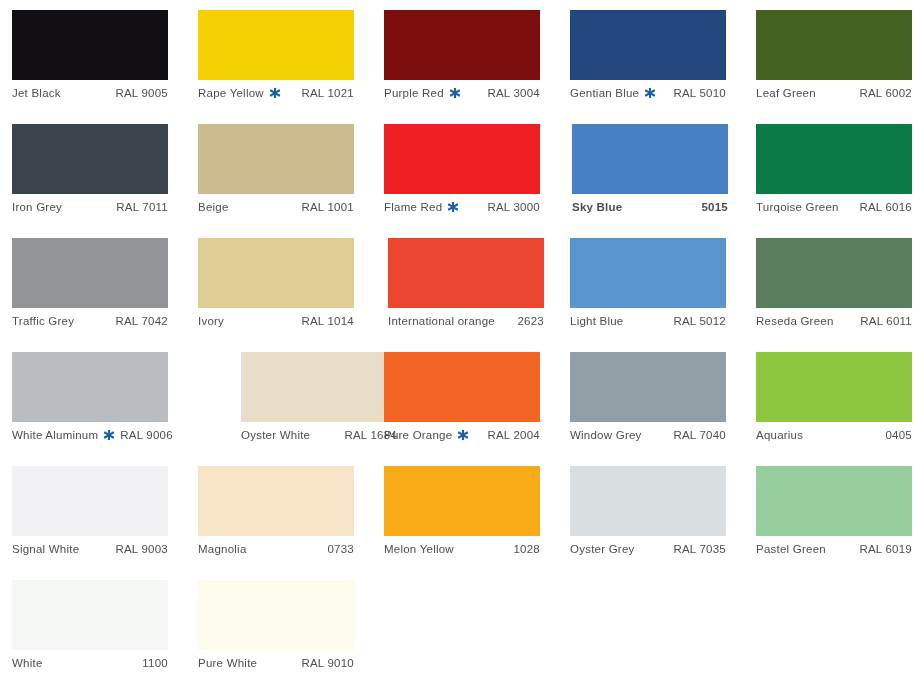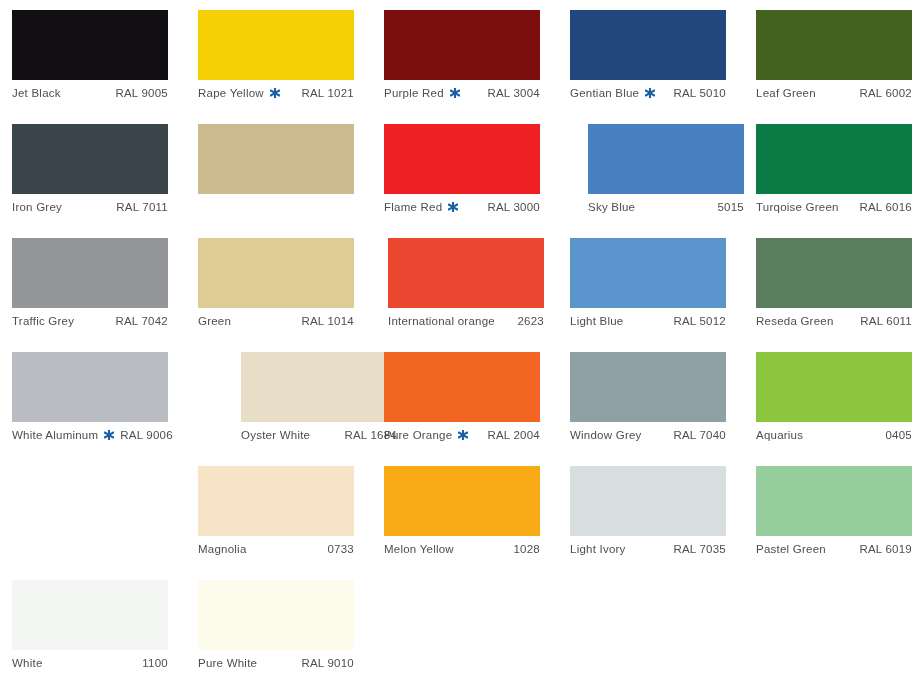--- a/index.html
+++ b/index.html
@@ -129,36 +129,41 @@
     <div class="swatch-cell" style="left: 12px; top: 124px;">
       <div class="swatch-chip" style="background: rgb(59, 69, 76);"></div>
       <div class="swatch-caption">
         <span class="swatch-name">Iron Grey</span>
         <span class="star-spacer"></span>
         <span class="swatch-code">RAL 7011</span>
       </div>
     </div>
     <div class="swatch-cell" style="left: 198px; top: 124px;">
       <div class="swatch-chip" style="background: rgb(203, 187, 142);"></div>
+      <div class="swatch-caption">
+        <span class="swatch-name">Beige</span>
+        <span class="star-spacer"></span>
+        <span class="swatch-code">RAL 1001</span>
+      </div>
     </div>
     <div class="swatch-cell" style="left: 384px; top: 124px;">
       <div class="swatch-chip" style="background: rgb(238, 32, 36);"></div>
       <div class="swatch-caption">
         <span class="swatch-name">Flame Red</span>
         <span class="star-icon">
           <svg width="10" height="10" viewBox="0 0 10 10" aria-hidden="true">
             <circle cx="5" cy="5" r="1.9" fill="#1b5fa6"></circle>
             <path d="M5.00 3.40 L5.00 0.00 M6.39 4.20 L9.33 2.50 M6.39 5.80 L9.33 7.50 M5.00 6.60 L5.00 10.00 M3.61 5.80 L0.67 7.50 M3.61 4.20 L0.67 2.50" stroke="#1b5fa6" stroke-width="2.1" stroke-linecap="round" fill="none"></path>
           </svg>
         </span>
         <span class="star-spacer"></span>
         <span class="swatch-code">RAL 3000</span>
       </div>
     </div>
-    <div class="swatch-cell" style="left: 588px; top: 124px;">
+    <div class="swatch-cell" style="left: 572px; top: 124px; font-weight: bold;">
       <div class="swatch-chip" style="background: rgb(72, 129, 194);"></div>
       <div class="swatch-caption">
         <span class="swatch-name">Sky Blue</span>
         <span class="star-spacer"></span>
         <span class="swatch-code">5015</span>
       </div>
     </div>
     <div class="swatch-cell" style="left: 756px; top: 124px;">
       <div class="swatch-chip" style="background: rgb(11, 122, 69);"></div>
       <div class="swatch-caption">
@@ -171,21 +176,21 @@
       <div class="swatch-chip" style="background: rgb(147, 149, 152);"></div>
       <div class="swatch-caption">
         <span class="swatch-name">Traffic Grey</span>
         <span class="star-spacer"></span>
         <span class="swatch-code">RAL 7042</span>
       </div>
     </div>
     <div class="swatch-cell" style="left: 198px; top: 238px;">
       <div class="swatch-chip" style="background: rgb(224, 205, 150);"></div>
       <div class="swatch-caption">
-        <span class="swatch-name">Green</span>
+        <span class="swatch-name">Ivory</span>
         <span class="star-spacer"></span>
         <span class="swatch-code">RAL 1014</span>
       </div>
     </div>
     <div class="swatch-cell" style="left: 388px; top: 238px;">
       <div class="swatch-chip" style="background: rgb(234, 70, 48);"></div>
       <div class="swatch-caption">
         <span class="swatch-name">International orange</span>
         <span class="star-spacer"></span>
         <span class="swatch-code">2623</span>
@@ -252,40 +257,48 @@
       </div>
     </div>
     <div class="swatch-cell" style="left: 756px; top: 352px;">
       <div class="swatch-chip" style="background: rgb(140, 198, 62);"></div>
       <div class="swatch-caption">
         <span class="swatch-name">Aquarius</span>
         <span class="star-spacer"></span>
         <span class="swatch-code">0405</span>
       </div>
     </div>
+    <div class="swatch-cell" style="left: 12px; top: 466px;">
+      <div class="swatch-chip" style="background: rgb(242, 242, 244);"></div>
+      <div class="swatch-caption">
+        <span class="swatch-name">Signal White</span>
+        <span class="star-spacer"></span>
+        <span class="swatch-code">RAL 9003</span>
+      </div>
+    </div>
     <div class="swatch-cell" style="left: 198px; top: 466px;">
       <div class="swatch-chip" style="background: rgb(247, 227, 198);"></div>
       <div class="swatch-caption">
         <span class="swatch-name">Magnolia</span>
         <span class="star-spacer"></span>
         <span class="swatch-code">0733</span>
       </div>
     </div>
     <div class="swatch-cell" style="left: 384px; top: 466px;">
       <div class="swatch-chip" style="background: rgb(249, 171, 23);"></div>
       <div class="swatch-caption">
         <span class="swatch-name">Melon Yellow</span>
         <span class="star-spacer"></span>
         <span class="swatch-code">1028</span>
       </div>
     </div>
     <div class="swatch-cell" style="left: 570px; top: 466px;">
       <div class="swatch-chip" style="background: rgb(217, 223, 225);"></div>
       <div class="swatch-caption">
-        <span class="swatch-name">Light Ivory</span>
+        <span class="swatch-name">Oyster Grey</span>
         <span class="star-spacer"></span>
         <span class="swatch-code">RAL 7035</span>
       </div>
     </div>
     <div class="swatch-cell" style="left: 756px; top: 466px;">
       <div class="swatch-chip" style="background: rgb(150, 206, 158);"></div>
       <div class="swatch-caption">
         <span class="swatch-name">Pastel Green</span>
         <span class="star-spacer"></span>
         <span class="swatch-code">RAL 6019</span>

